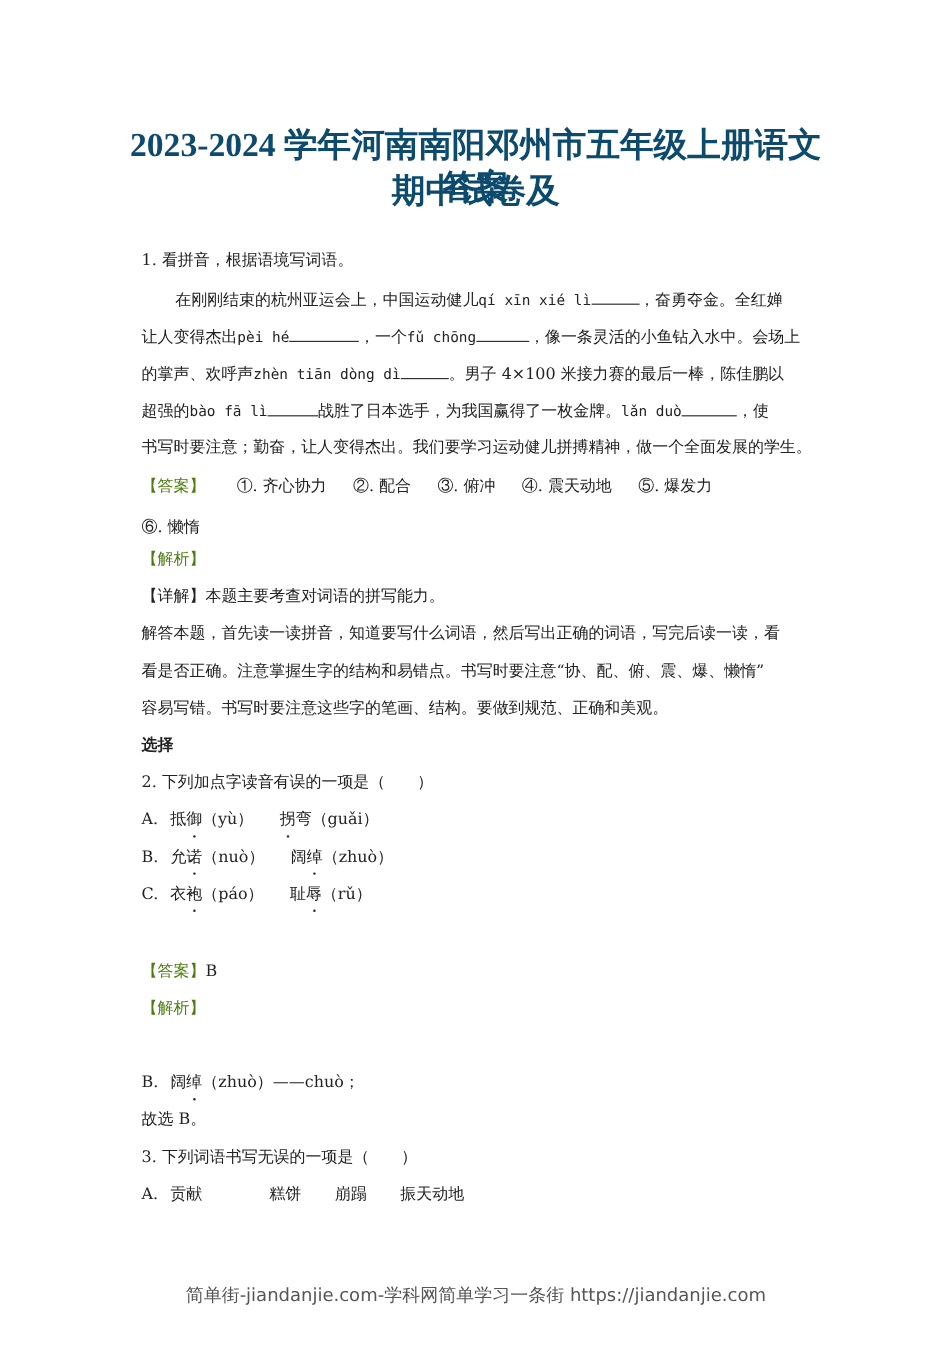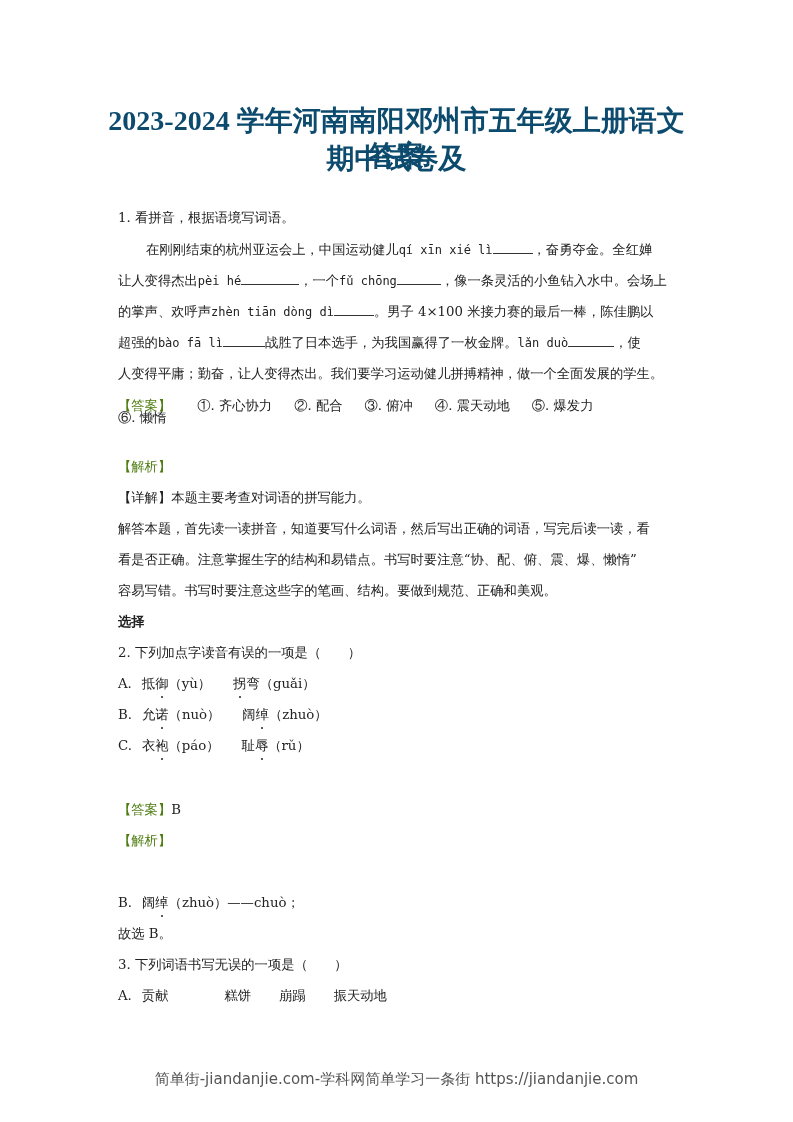--- a/index.html
+++ b/index.html
@@ -54,26 +54,26 @@
   </div>
 
   <div class="line" style="top:302px">
     <span>的掌声、欢呼声</span><span class="pinyin">zhèn tiān dòng dì</span><span class="blank" style="width:40px"></span><span>。男子 4×100 米接力赛的最后一棒，陈佳鹏以</span>
   </div>
 
   <div class="line" style="top:333px">
     <span>超强的</span><span class="pinyin">bào fā lì</span><span class="blank" style="width:42px"></span><span>战胜了日本选手，为我国赢得了一枚金牌。</span><span class="pinyin">lǎn duò</span><span class="blank" style="width:46px"></span><span>，使</span>
   </div>
 
-  <div class="line" style="top:364px">人变得平庸；勤奋，让人变得杰出。我们要学习运动健儿拼搏精神，做一个全面发展的学生。</div>
+  <div class="line" style="top:364px">书写时要注意；勤奋，让人变得杰出。我们要学习运动健儿拼搏精神，做一个全面发展的学生。</div>
 
   <div class="line" style="top:396px">
     <span class="label-blue">【答案】</span><span class="gap" style="width:26px"></span><span>①. 齐心协力</span><span class="gap" style="width:22px"></span><span>②. 配合</span><span class="gap" style="width:22px"></span><span>③. 俯冲</span><span class="gap" style="width:22px"></span><span>④. 震天动地</span><span class="gap" style="width:22px"></span><span>⑤. 爆发力</span>
   </div>
-  <div class="line" style="top:408px">
+  <div class="line" style="top:430px">
     <span>⑥. 懒惰</span>
   </div>
 
   <div class="line label-blue" style="top:457px">【解析】</div>
 
   <div class="line" style="top:488px">
     <span>【详解】</span><span>本题主要考查对词语的拼写能力。</span>
   </div>
 
   <div class="line" style="top:519px">解答本题，首先读一读拼音，知道要写什么词语，然后写出正确的词语，写完后读一读，看</div>

